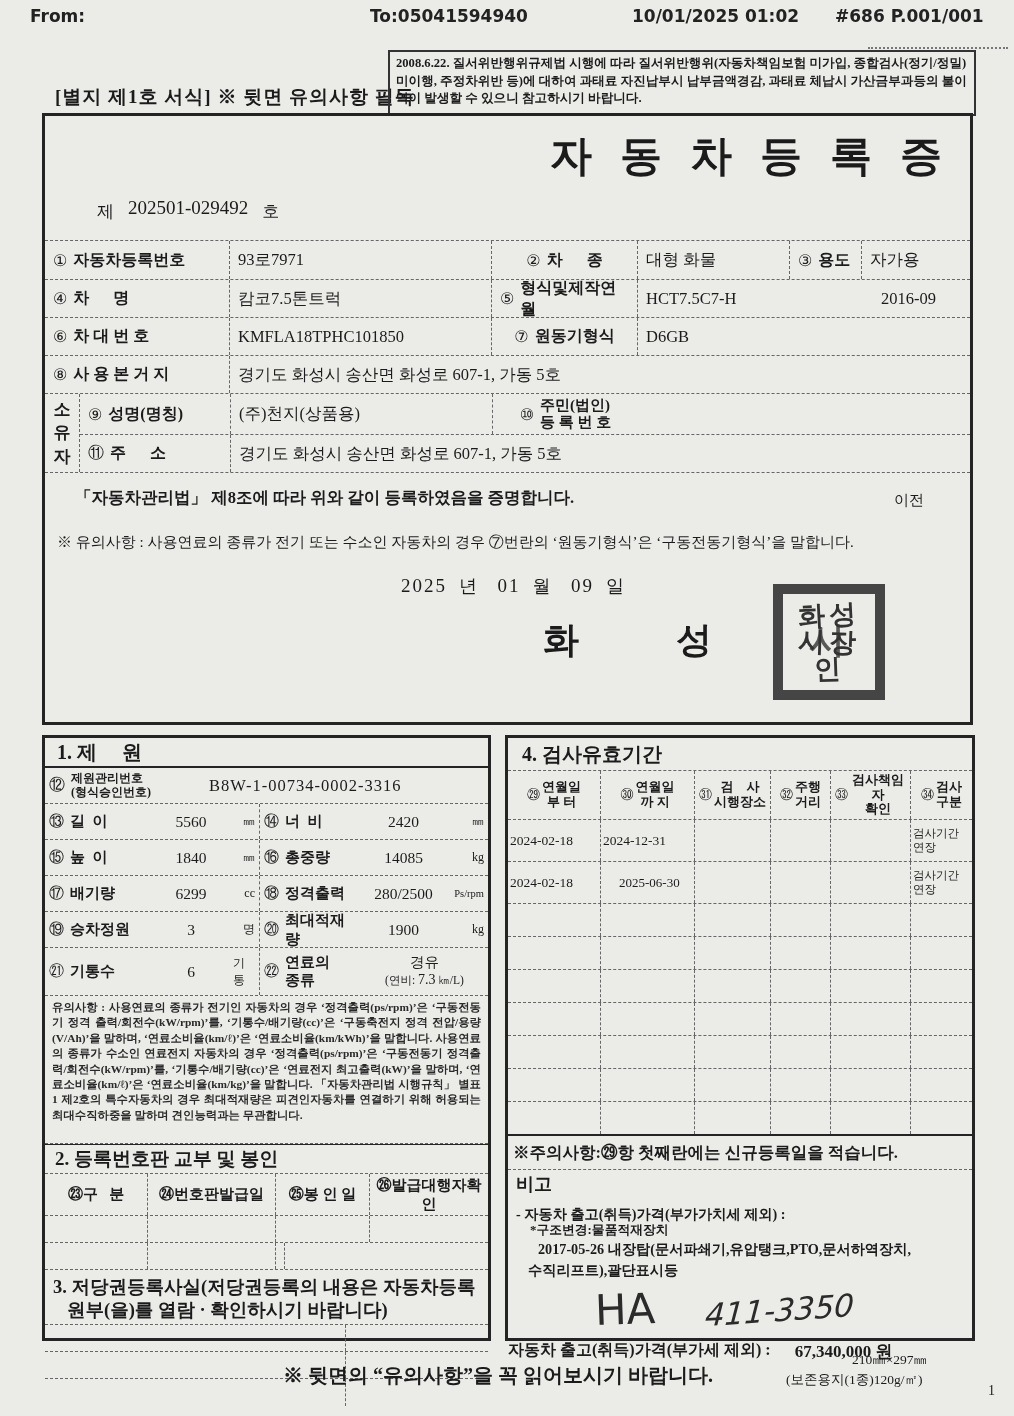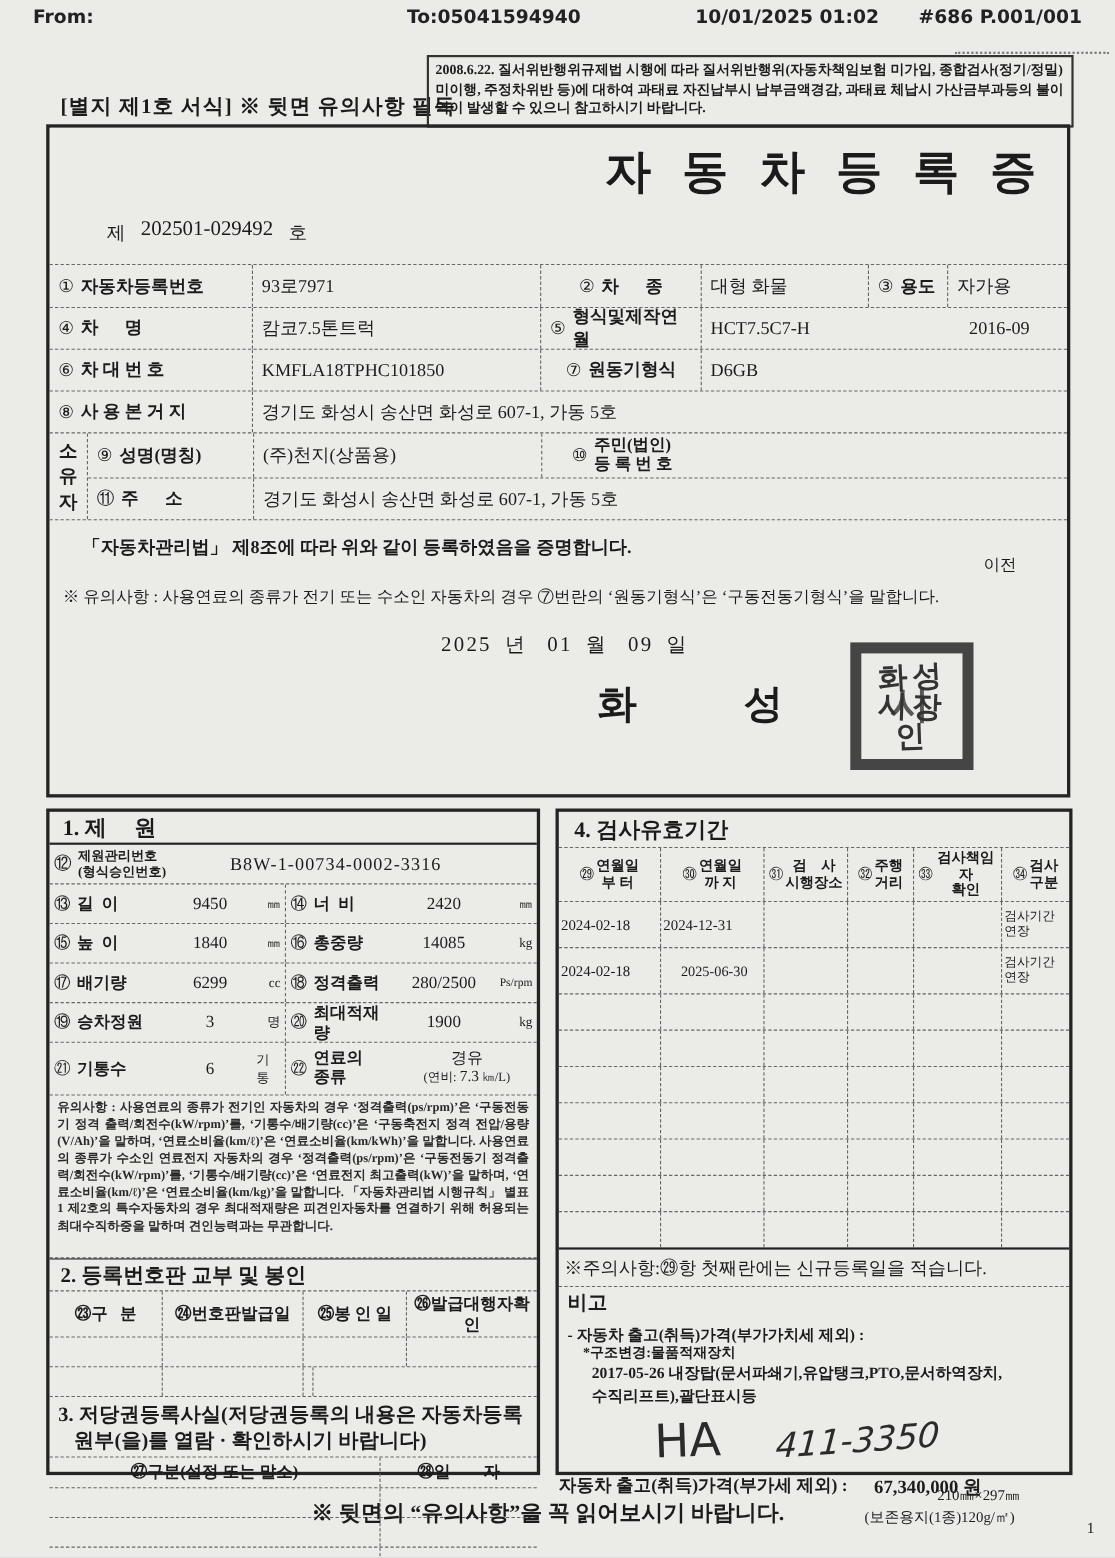--- a/index.html
+++ b/index.html
@@ -31,21 +31,21 @@
   .lbl{font-weight:700;font-size:16px;}
   .val{font-size:16.5px;}
   .cno{margin-right:6px;font-weight:400;}
   .ownerwrap{display:flex;border-top:1px dashed #666;}
   .ownerstrip{width:34px;border-right:1px dashed #666;display:flex;flex-direction:column;justify-content:space-around;
               align-items:center;font-weight:700;font-size:17px;padding:4px 0;}
   .ownerrows{flex:1;}
   .ownerrows .mrow:first-child{border-top:none;}
   .twoline{display:flex;flex-direction:column;line-height:1.15;justify-content:center;}
   .statement{margin-top:14px;padding-left:30px;font-size:16.5px;font-weight:700;position:relative;}
-  .statement .side{position:absolute;right:46px;top:17px;font-weight:400;font-size:15px;}
+  .statement .side{position:absolute;right:46px;top:4px;font-weight:400;font-size:15px;}
   .cnote{margin-top:24px;padding-left:12px;font-size:15px;}
   .cdate{margin-top:22px;text-align:center;font-size:18px;letter-spacing:2px;}
   .cdate .num{margin:0 12px;font-size:19px;}
   .issuer{position:absolute;left:498px;top:500px;font-size:36px;font-weight:700;letter-spacing:44px;white-space:nowrap;}
   .seal{position:absolute;left:728px;top:468px;width:112px;height:116px;border:10px solid #454545;box-sizing:border-box;
         display:flex;flex-direction:column;justify-content:center;align-items:center;line-height:1.0;
         font-weight:700;color:#333;background:rgba(235,235,232,.3);}
   .seal div{font-size:27px;letter-spacing:4px;}
   .seal div:nth-child(1){transform:rotate(-3deg);}
   .seal div:nth-child(2){transform:rotate(2deg);}
@@ -63,26 +63,26 @@
   .mgmt-lbl{display:flex;flex-direction:column;line-height:1.1;font-size:12px;font-weight:700;justify-content:center;}
   .specnote{padding:4px 7px;font-size:11.4px;line-height:15.4px;border-bottom:1px dashed #666;height:148px;
             box-sizing:border-box;text-align:justify;font-weight:600;color:#2a2a2a;}
   .hdr2{height:30px;display:flex;align-items:center;padding-left:10px;font-size:19px;font-weight:700;
         border-bottom:1px dashed #666;box-sizing:border-box;}
   .hdr3{padding:6px 8px 2px 8px;font-size:18.5px;font-weight:700;line-height:1.25;border-bottom:1px dashed #666;}
   .ctr{justify-content:center;text-align:center;}
   .insp-h{line-height:1.12;font-size:13px;font-weight:700;display:flex;align-items:center;justify-content:center;text-align:center;}
   .insp-h .no{margin-right:2px;font-weight:400;font-size:13px;}
   .caution{border-top:2px solid #242424;border-bottom:1px dashed #666;height:36px;display:flex;align-items:center;
-           padding-left:5px;font-size:16.5px;font-weight:400;box-sizing:border-box;}
+           padding-left:5px;font-size:16.5px;font-weight:700;box-sizing:border-box;}
   .bigo{height:28px;display:flex;align-items:center;padding-left:8px;font-size:18px;font-weight:700;}
   .remarks{padding:6px 8px;font-size:14.2px;line-height:1.45;font-weight:600;}
   .remarks .l2{font-size:12.8px;margin-left:14px;margin-top:-4px;}
   .remarks .l3{margin-left:22px;}
-  .remarks .l4{margin-left:22px;}
+  .remarks .l4{margin-left:12px;}
   
   .hand{position:absolute;font-family:"DejaVu Sans","Liberation Sans",sans-serif;color:#2b2b2b;}
   .hand1{left:595px;top:1285px;font-size:42px;transform:rotate(-2deg);font-weight:400;}
   .hand2{left:705px;top:1292px;font-size:31px;transform:rotate(-4deg) skewX(-8deg);font-style:italic;}
   .priceline{position:absolute;left:508px;top:1340px;width:440px;display:flex;font-size:16px;font-weight:600;}
   .priceline .amount{margin-left:24px;font-size:17px;}
   .readnote{position:absolute;left:283px;top:1362px;font-size:20px;font-weight:700;}
   .papersize{position:absolute;left:852px;top:1351px;font-size:13.5px;}
   .papertype{position:absolute;left:786px;top:1371px;font-size:13.5px;}
   .pagemark{position:absolute;left:988px;top:1383px;font-size:14px;}
@@ -231,21 +231,21 @@
         </span>
       </div>
       <div class="scell sval" style="flex:1;justify-content:flex-start;font-size:16.5px;letter-spacing:1px">B8W-1-00734-0002-3316</div>
     </div>
 
     <div class="srow" style="height:36px">
       <div class="scell slbl" style="width:108px">
           <span class="cno">⑬</span>
           <span class="pre">길  이</span>
         </div>
-      <div class="scell sval" style="width:76px">9450</div>
+      <div class="scell sval" style="width:76px">5560</div>
       <div class="scell sunit" style="width:30px">㎜</div>
       <div class="scell slbl bl" style="width:102px">
           <span class="cno">⑭</span>
           <span class="pre">너  비</span>
         </div>
       <div class="scell sval" style="flex:1">2420</div>
       <div class="scell sunit" style="width:42px">㎜</div>
     </div>
 
     <div class="srow" style="height:36px">
@@ -336,24 +336,20 @@
       <div class="scell" style="width:102px"></div>
         <div class="scell bl" style="width:128px"></div>
       <div class="scell bl" style="94px"></div>
         <div class="scell bl" style="flex:1"></div>
     </div>
 
     <div class="hdr3">
       <div>3. 저당권등록사실(저당권등록의 내용은 자동차등록</div>
       <div style="padding-left:14px">원부(을)를 열람 · 확인하시기 바랍니다)</div>
     </div>
-    <div class="srow" style="height:28px">
-      <div class="scell slbl ctr" style="width:300px">㉗구분(설정 또는 말소)</div>
-      <div class="scell slbl ctr bl pre" style="flex:1">㉘일        자</div>
-    </div>
     <div class="srow" style="height:27px">
       <div class="scell" style="width:300px"></div>
         <div class="scell bl" style="flex:1"></div>
     </div>
     <div class="srow" style="height:27px">
       <div class="scell" style="width:300px"></div>
         <div class="scell bl" style="flex:1"></div>
     </div>
     <div class="srow" style="height:27px;border-bottom:none">
       <div class="scell" style="width:300px"></div>

